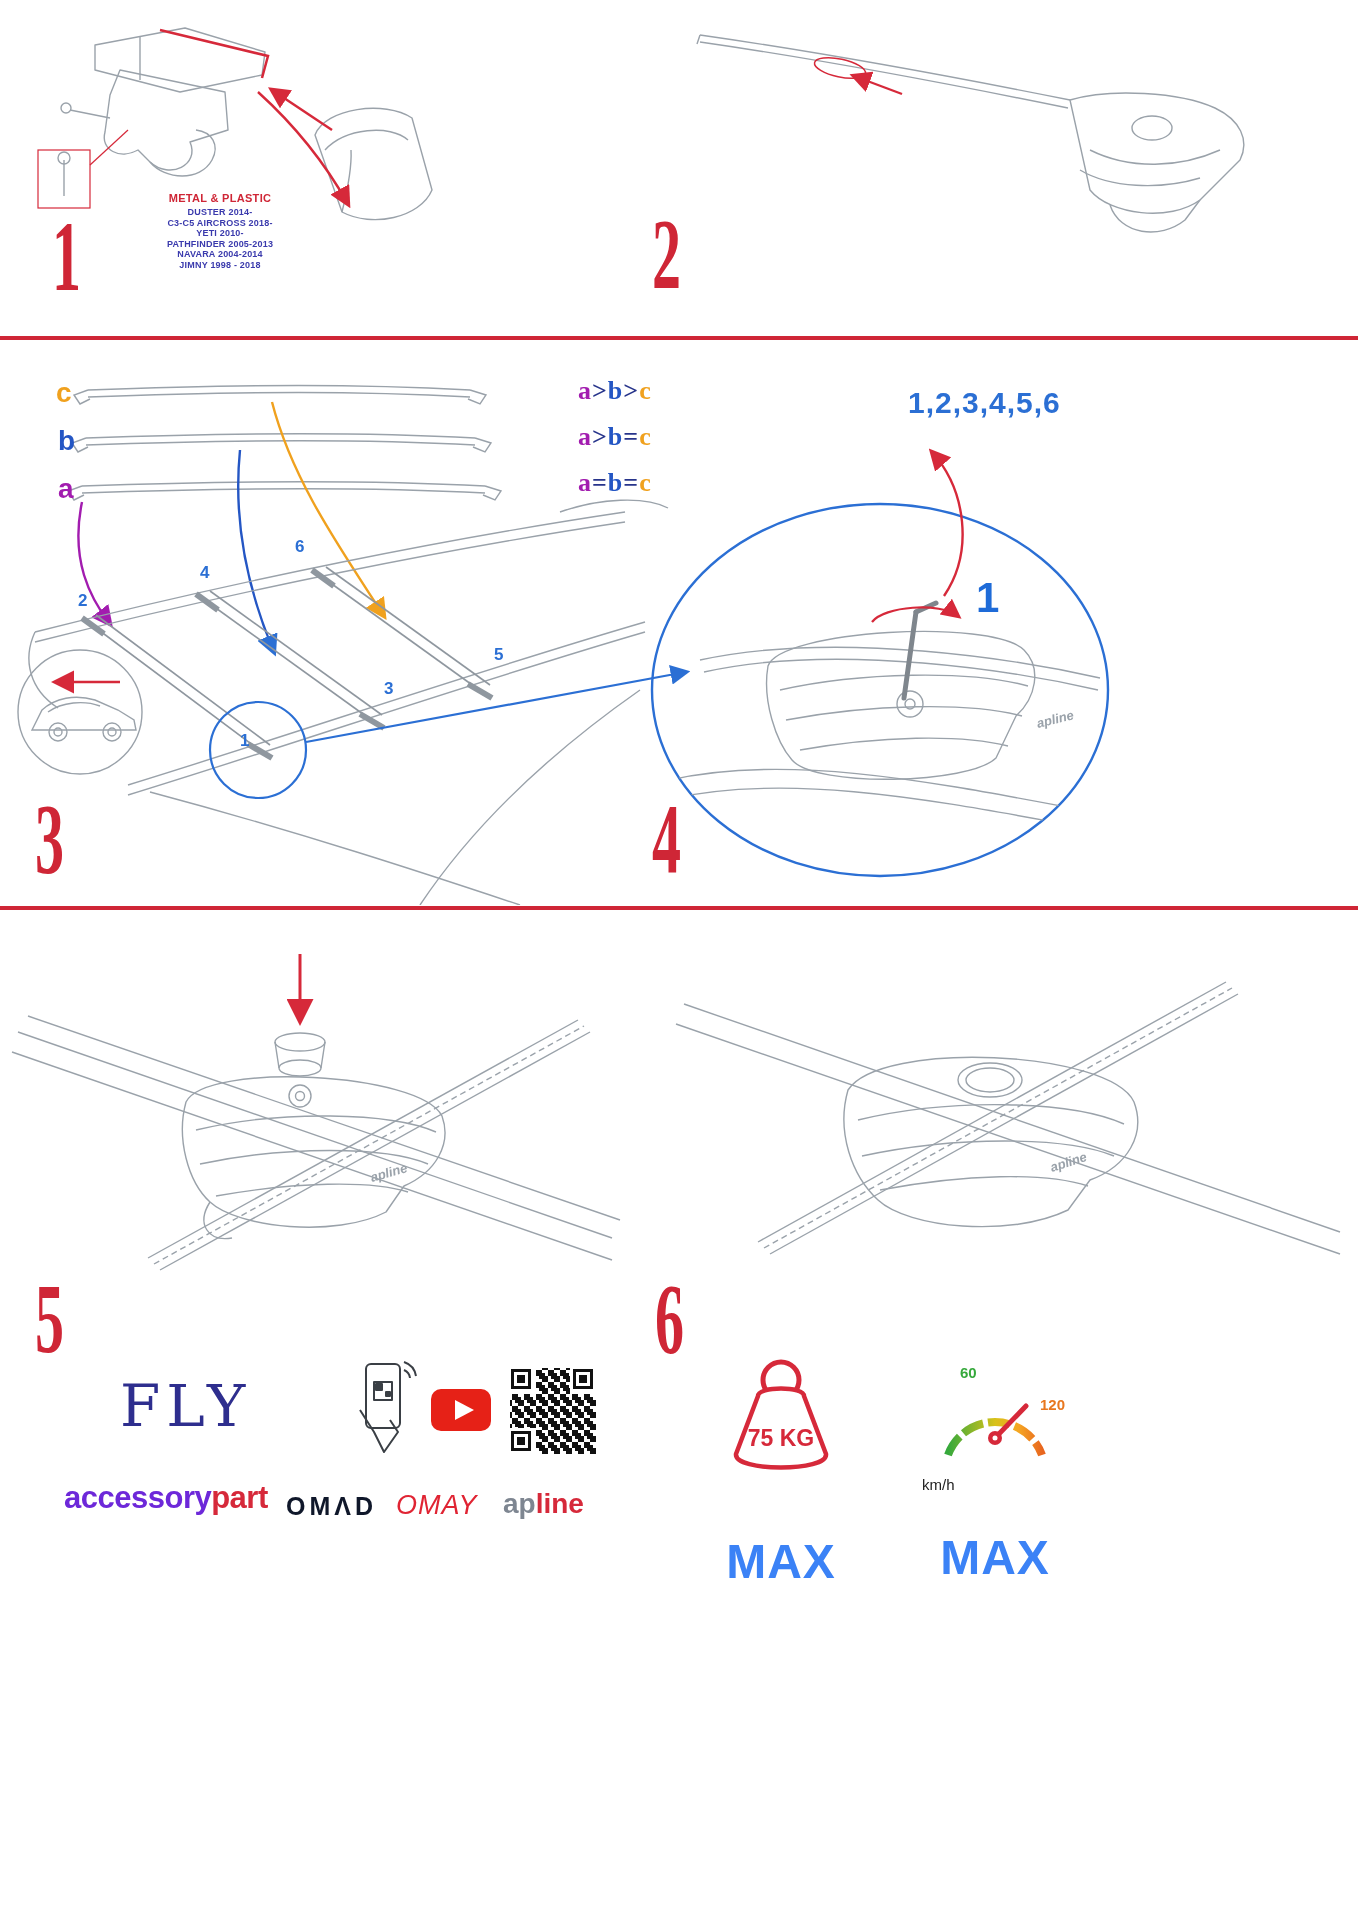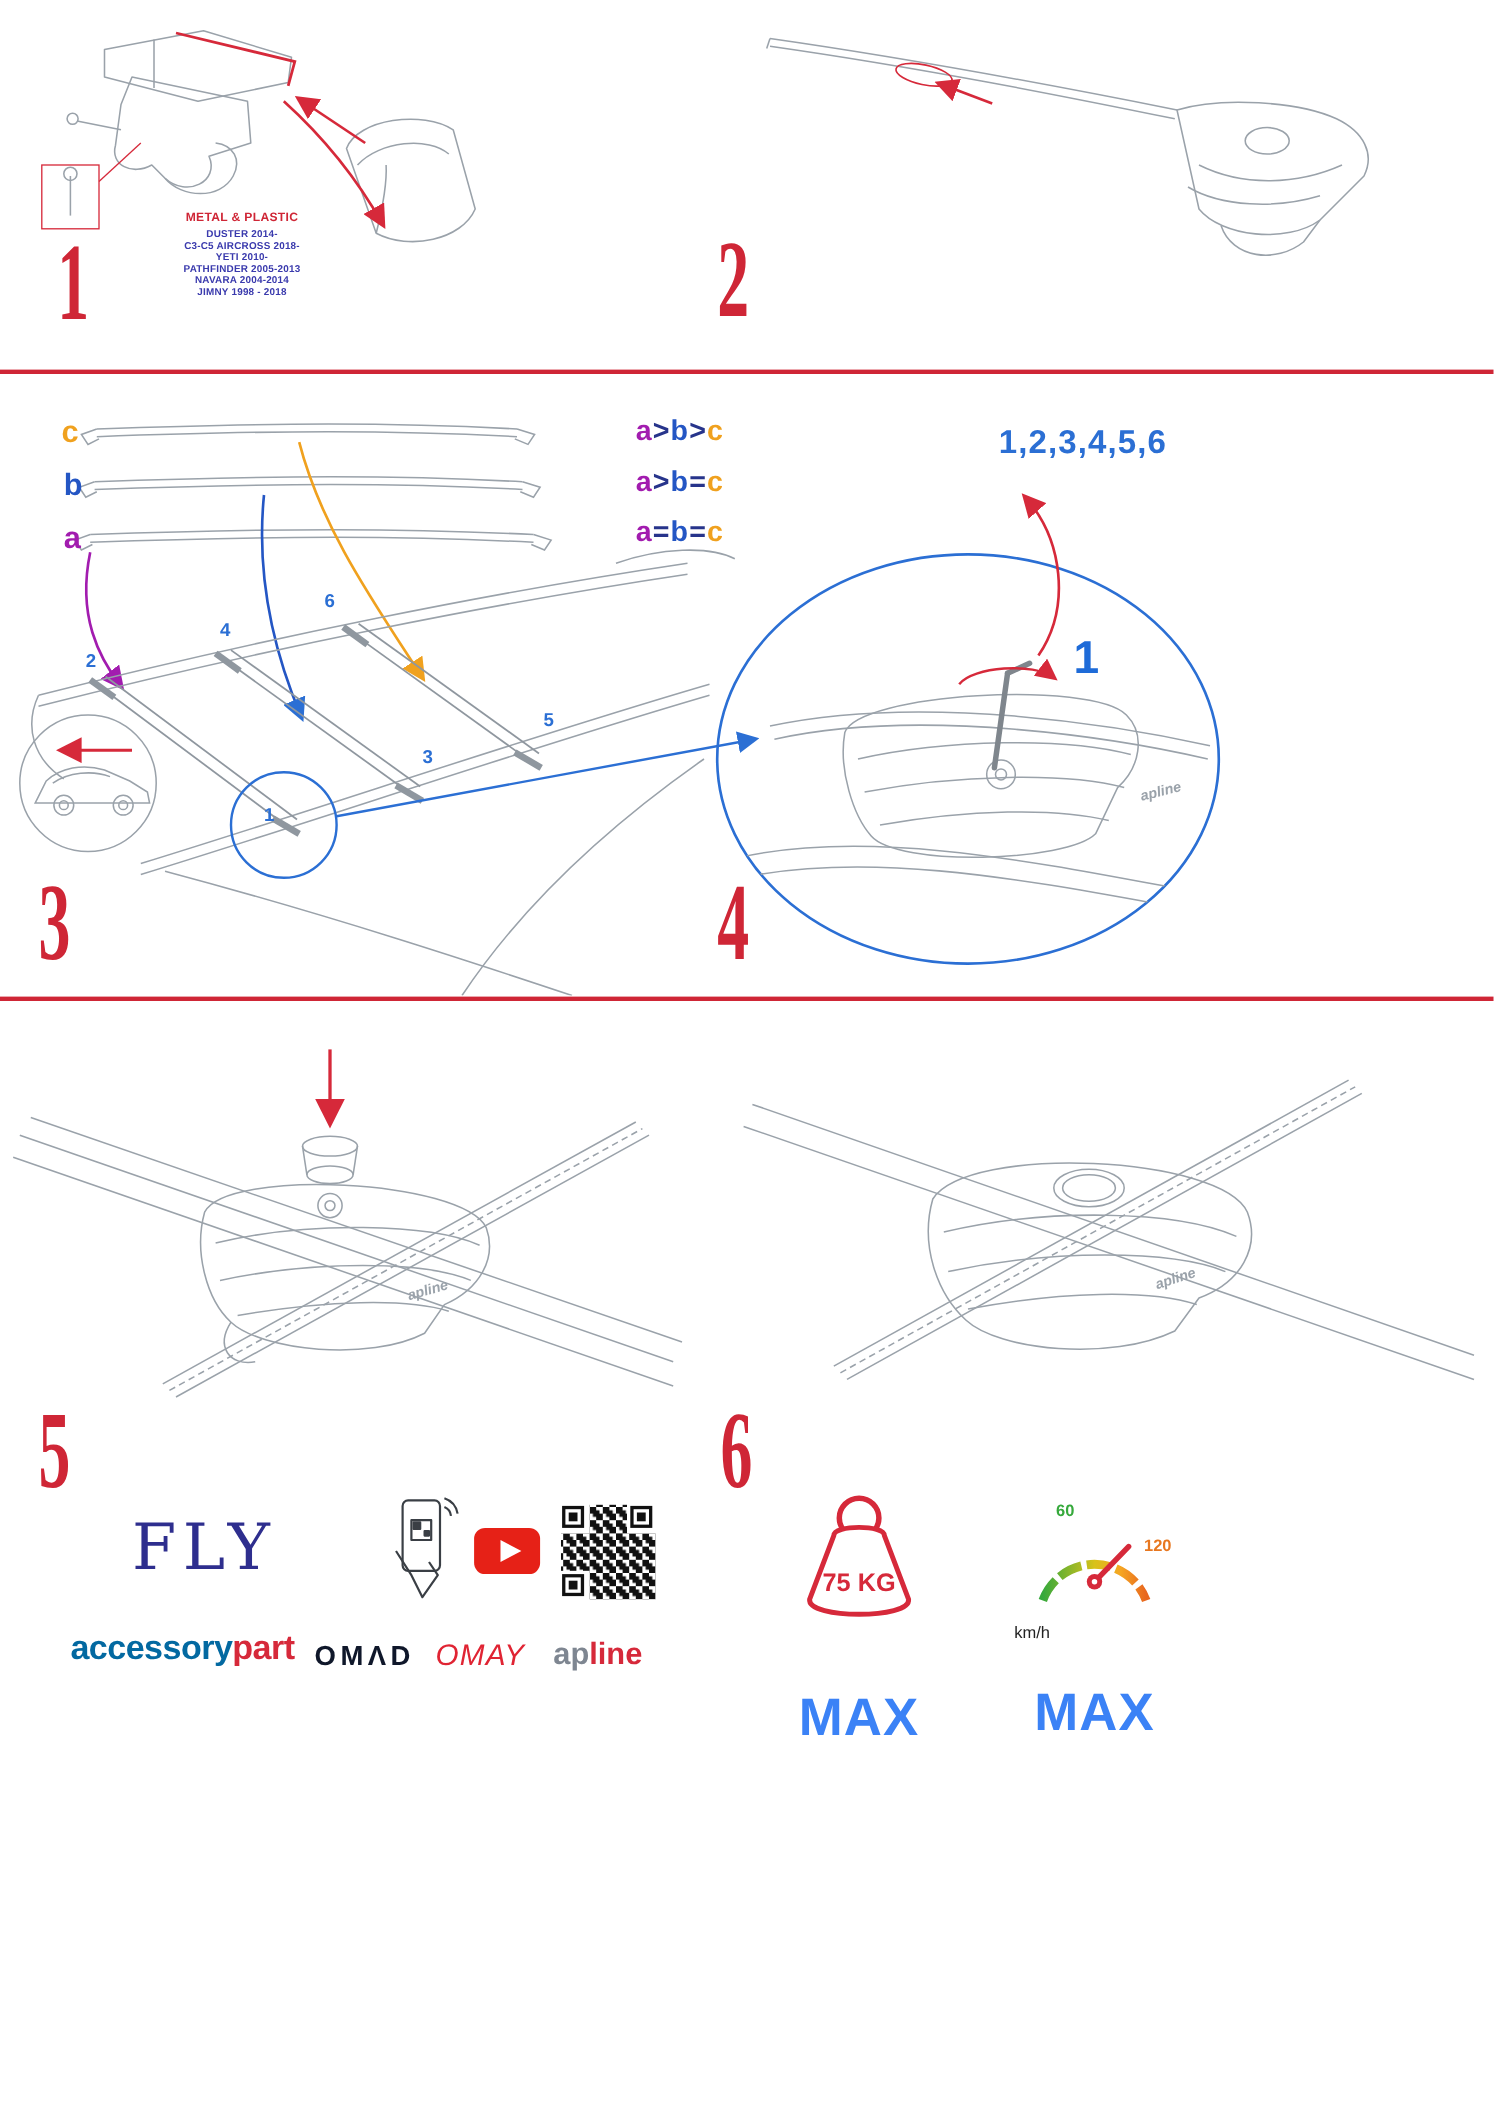--- a/index.html
+++ b/index.html
@@ -6,31 +6,31 @@
   .page{position:relative;width:1358px;height:1920px;background:#ffffff;overflow:hidden;
         font-family:"Liberation Sans",sans-serif;}
   .abs{position:absolute;}
   .num{position:absolute;font-family:"Liberation Serif",serif;font-weight:700;color:#cf2636;
        font-size:100px;line-height:0.78;transform:scaleX(0.58);transform-origin:left top;}
   .divider{position:absolute;left:0;width:1358px;height:4px;background:#cf2636;}
   .note-title{font-weight:700;font-size:11px;color:#cf2636;letter-spacing:.3px;margin-bottom:3px;}
   .veh{font-weight:700;font-size:9px;line-height:10.5px;color:#3a3aad;letter-spacing:.2px;}
   .veh-block{position:absolute;text-align:center;}
   .formulas{position:absolute;font-weight:700;font-size:26px;line-height:26px;}
-  .formula-row{margin-bottom:20px;letter-spacing:1px;}
+  .formula-row{margin-bottom:20px;letter-spacing:1px;font-family:Liberation Serif, serif;}
   .tA{color:#a21caf;} .tB{color:#2456c4;} .tC{color:#f0a11e;} .tOp{color:#27348b;}
   .seq{position:absolute;font-weight:700;font-size:30px;color:#2b6fd4;letter-spacing:1px;}
   text{font-family:"Liberation Sans",sans-serif;}
   .barlab{font-weight:700;font-size:28px;}
   .svgnum{font-weight:700;font-size:17px;fill:#2b6fd4;}
   .callout1{font-weight:700;font-size:42px;fill:#1e6bd8;}
   .footlogo{font-weight:700;font-size:13px;fill:#9aa2aa;font-style:italic;}
   .fly{position:absolute;font-family:"DejaVu Serif",serif;font-size:58px;color:#2e2e8e;letter-spacing:6px;}
   .brandrow{position:absolute;font-weight:700;font-size:31px;letter-spacing:-0.5px;}
-  .acc-b{color:#0369a1;} .acc-r{color:#d6293a;}
+  .acc-b{color:#6d28d9;} .acc-r{color:#d6293a;}
   .omad{position:absolute;font-weight:700;font-size:25px;color:#0f172a;letter-spacing:4px;text-align:center;}
   .omay{position:absolute;font-weight:400;font-style:italic;font-size:27px;color:#e02433;letter-spacing:1px;}
   .apline{position:absolute;font-weight:700;font-size:28px;}
   .ap-g{color:#7e8691;} .ap-r{color:#d6293a;}
   .maxlab{position:absolute;text-align:center;font-weight:700;font-size:48px;color:#3b82f6;letter-spacing:1px;}
   .kmh{position:absolute;font-size:15px;color:#222;}
   .wkg{font-weight:700;font-size:23px;fill:#d6293a;}
   .sp60{font-weight:700;font-size:15px;fill:#36a93c;}
   .sp120{font-weight:700;font-size:15px;fill:#e8771f;}
 </style>

